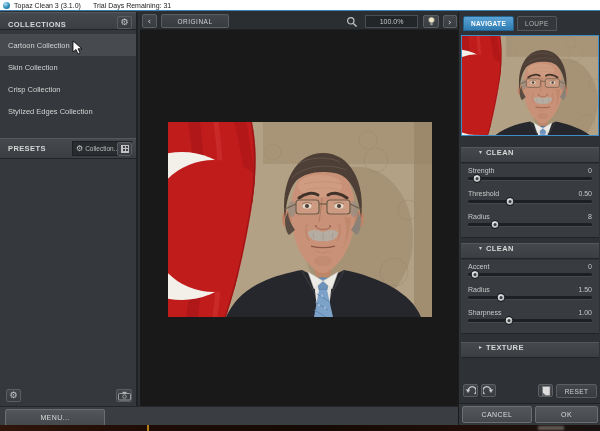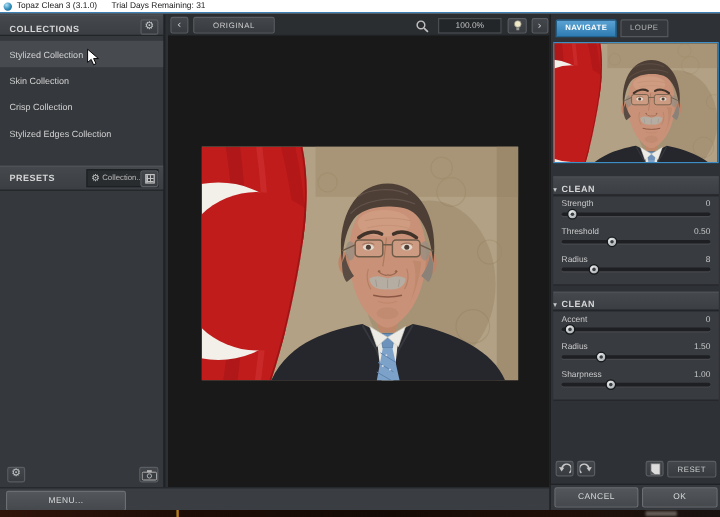--- a/index.html
+++ b/index.html
@@ -54,21 +54,21 @@
 
   
   .right-panel { position:absolute; left:458px; top:12px; width:142px; height:413px; background:#2e3236; border-left:1px solid #1a1c1e; }
   .tabs { position:absolute; left:4px; top:4px; display:flex; gap:3px; }
   .tab { height:15px; display:flex; align-items:center; justify-content:center; font-size:6.5px; letter-spacing:.3px; border-radius:2px 2px 0 0; padding:0 7px; }
   .tab.active { background:linear-gradient(#5ba3d4,#2f7cb3); border:1px solid #24638f; color:#ffffff; font-weight:bold; }
   .tab.inactive { background:#34383c; border:1px solid #54585c; color:#b5b5b5; }
   .thumb { position:absolute; left:2px; top:23px; width:138px; height:101px; border:1px solid #3e8dc5; overflow:hidden; background:#111; }
   .thumb svg { display:block; }
 
-  .section-header { position:absolute; left:2px; width:138px; height:16px; display:flex; align-items:flex-end; padding-left:0; gap:4px; }
+  .section-header { position:absolute; left:2px; width:138px; height:16px; display:flex; align-items:flex-start; padding-left:18px; gap:4px; }
   .section-header .sh-arrow { font-family:"DejaVu Sans",sans-serif; font-size:6px; color:#c9c9c9; }
   .section-header .sh-title { font-size:7.5px; font-weight:bold; letter-spacing:.4px; }
   .section-body { position:absolute; left:2px; width:138px; background:#383b40; border-bottom:1px solid #222428; }
   .slider-row { position:absolute; left:0; width:100%; }
   .slider-top { display:flex; justify-content:space-between; padding:0 7px; }
   .s-label, .s-value { font-size:7px; color:#c8c8c8; }
   .s-track { position:relative; margin:3px 7px 0 7px; height:3px; background:#1d1f22; border-radius:2px; box-shadow:0 1px 0 rgba(255,255,255,.07); }
   .s-handle { position:absolute; top:-3px; width:9px; height:9px; border-radius:50%; background:radial-gradient(circle at 35% 30%, #eceeef, #9da1a5); border:1px solid #17191b; transform:translateX(-50%); }
   .s-handle::after { content:""; position:absolute; left:2px; top:2px; width:3px; height:3px; border-radius:50%; background:#3a3d40; }
 
@@ -201,21 +201,21 @@
 
   <div class="left-panel">
     <div class="collections-header bar">
       <span class="hdr-label">COLLECTIONS</span>
       <div class="sq-btn" style="width:15px;height:13px;">
         <span class="gear-glyph">⚙</span>
       </div>
     </div>
     <div class="collection-list">
       <div class="collection-item selected">
-          <span>Stylized Collection</span>
+          <span>Cartoon Collection</span>
         </div>
       <div class="collection-item">
           <span>Skin Collection</span>
         </div>
       <div class="collection-item">
           <span>Crisp Collection</span>
         </div>
       <div class="collection-item">
           <span>Stylized Edges Collection</span>
         </div>
@@ -346,20 +346,24 @@
         <div class="slider-top">
             <span class="s-label">Sharpness</span>
             <span class="s-value">1.00</span>
           </div>
         <div class="s-track">
             <span class="s-handle" style="left: 33%;"></span>
           </div>
       </div>
     </div>
 
+    <div class="section-header bar" style="top:330px;">
+      <span class="sh-arrow">▸</span>
+      <span class="sh-title">TEXTURE</span>
+    </div>
 
     <div class="history-row">
       <div class="sq-btn hist-btn undo-btn">
         <svg width="11" height="10">
           <path d="M9.5,8 A4,4 0 1 0 3.2,4.6" fill="none" stroke="#c8c8c8" stroke-width="1.3"></path>
           <path d="M0.8,3.2 L5.2,3.8 L3,7 Z" fill="#c8c8c8"></path>
         </svg>
       </div>
       <div class="sq-btn hist-btn redo-btn">
         <svg width="11" height="10">

